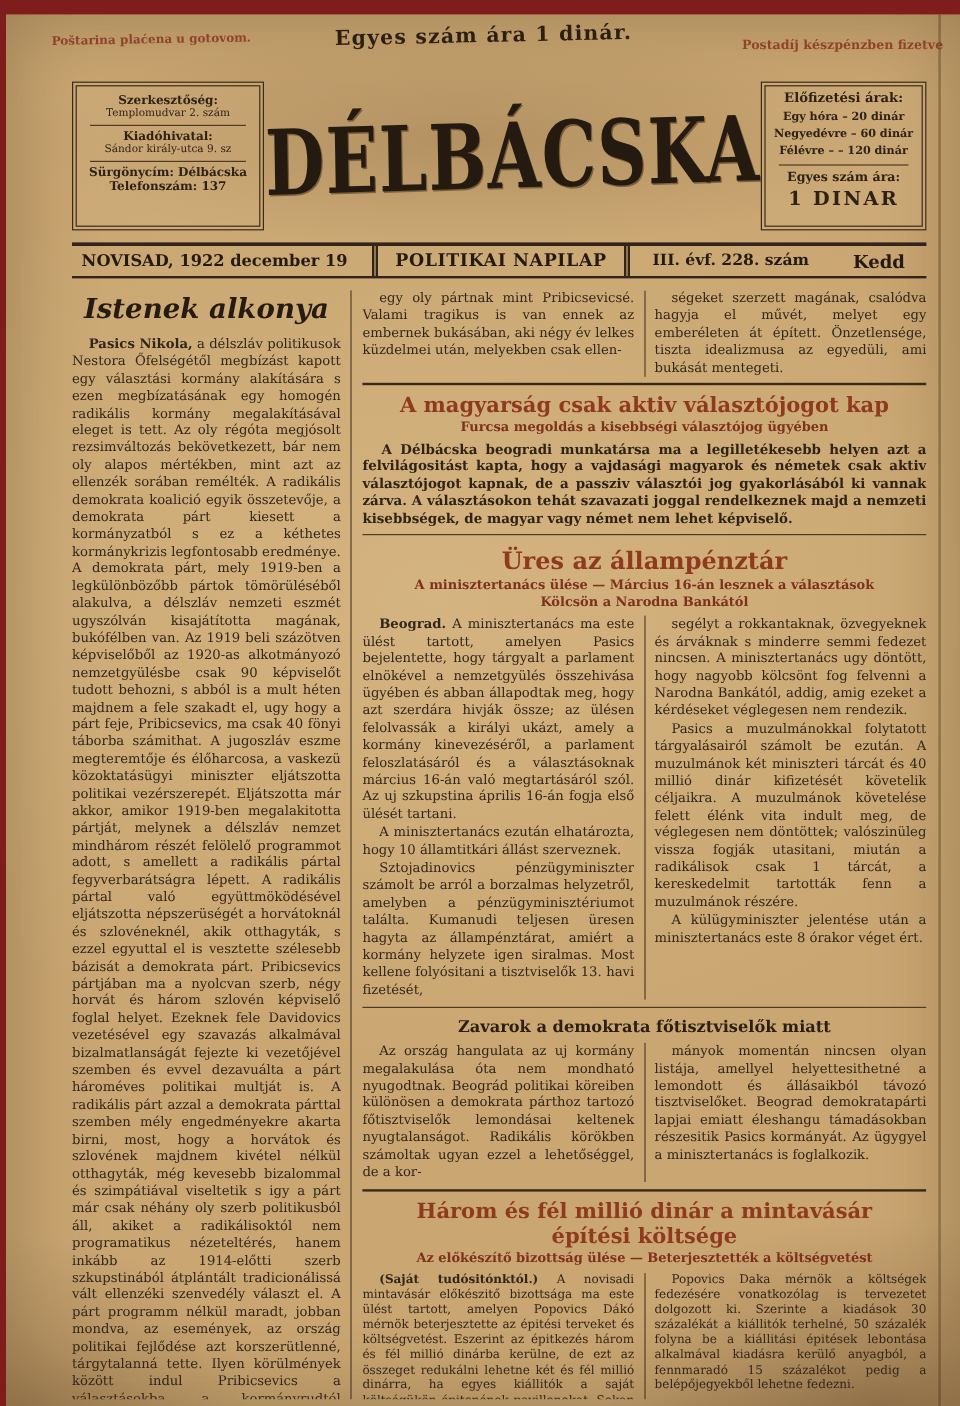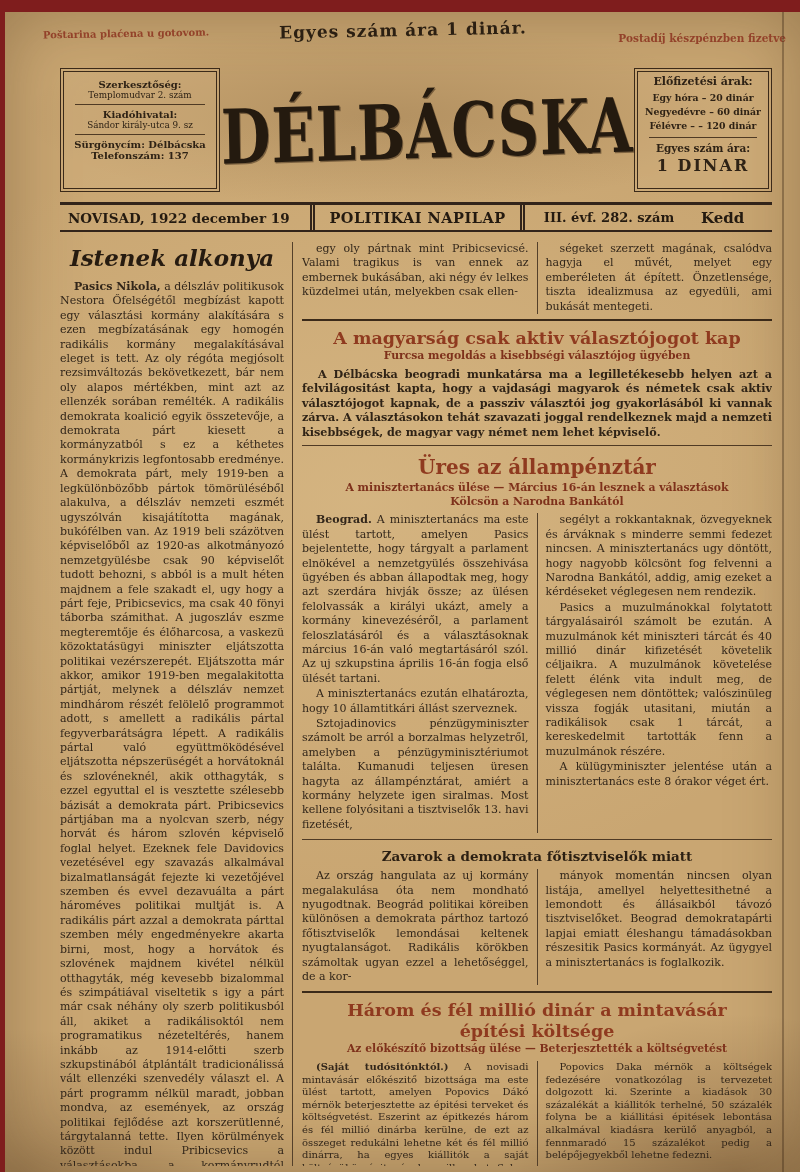--- a/index.html
+++ b/index.html
@@ -59,21 +59,21 @@
   
   .dateline {
     position:absolute; left:55px; right:28px; top:190px; height:30px;
     border-top:3px solid #32241a; border-bottom:2px solid #32241a;
     display:flex; align-items:center; font-weight:bold; color:#241a10;
   }
   .dl-cell { padding:2px 8px; white-space:nowrap; }
   .dl-1 { width:250px; font-size:13.5px; }
   .dl-2 { width:205px; text-align:center; font-size:14.5px; letter-spacing:0.5px; }
   .dl-3 { width:168px; text-align:center; font-size:13px; }
-  .dl-4 { flex:1; text-align:left; font-size:15px; }
+  .dl-4 { flex:1; text-align:center; font-size:15px; }
   .dl-sep { align-self:stretch; border-left:5px double #32241a; }
 
   
   .content { position:absolute; left:55px; right:28px; top:230px; bottom:6px; display:flex; }
   .left-col { width:233px; padding-right:8px; border-right:1px solid #54402a; overflow:hidden; }
   .right-area { flex:1; padding-left:9px; overflow:hidden; }
 
   .lead-title { font-size:23px; font-weight:bold; text-align:center; color:#261b10; margin:2px 0 9px;font-style:italic; }
   .bp { font-size:11px; line-height:1.31; text-align:justify; text-indent:14px; color:#32261a; }
   .lead-in { font-weight:bold; font-style:normal; }
@@ -136,21 +136,21 @@
         <div class="pb-single-label">Egyes szám ára:</div>
         <div class="pb-single-price">1 DINAR</div>
       </div>
     </div>
 
     <div class="dateline">
       <div class="dl-cell dl-1">NOVISAD, 1922 december 19</div>
       <div class="dl-sep"></div>
       <div class="dl-cell dl-2">POLITIKAI NAPILAP</div>
       <div class="dl-sep"></div>
-      <div class="dl-cell dl-3">III. évf. 282. szám</div>
+      <div class="dl-cell dl-3">III. évf. 228. szám</div>
       <div class="dl-cell dl-4">Kedd</div>
     </div>
 
     <div class="content">
 
       <div class="left-col">
         <h2 class="lead-title">Istenek alkonya</h2>
         <p class="bp"><span class="lead-in">Pasics Nikola,</span> <span>a délszláv politikusok Nestora Őfelségétől megbízást kapott egy választási kormány alakítására s ezen megbízatásának egy homogén radikális kormány megalakításával eleget is tett. Az oly régóta megjósolt rezsimváltozás bekövetkezett, bár nem oly alapos mértékben, mint azt az ellenzék sorában remélték. A radikális demokrata koalició egyik összetevője, a demokrata párt kiesett a kormányzatból s ez a kéthetes kormánykrizis legfontosabb eredménye. A demokrata párt, mely 1919-ben a legkülönbözőbb pártok tömörüléséből alakulva, a délszláv nemzeti eszmét ugyszólván kisajátította magának, bukófélben van. Az 1919 beli százötven képviselőből az 1920-as alkotmányozó nemzetgyülésbe csak 90 képviselőt tudott behozni, s abból is a mult héten majdnem a fele szakadt el, ugy hogy a párt feje, Pribicsevics, ma csak 40 fönyi táborba számithat. A jugoszláv eszme megteremtője és élőharcosa, a vaskezü közoktatásügyi miniszter eljátszotta politikai vezérszerepét. Eljátszotta már akkor, amikor 1919-ben megalakitotta pártját, melynek a délszláv nemzet mindhárom részét felölelő programmot adott, s amellett a radikális pártal fegyverbarátságra lépett. A radikális pártal való együttmöködésével eljátszotta népszerüségét a horvátoknál és szlovéneknél, akik otthagyták, s ezzel egyuttal el is vesztette szélesebb bázisát a demokrata párt. Pribicsevics pártjában ma a nyolcvan szerb, négy horvát és három szlovén képviselő foglal helyet. Ezeknek fele Davidovics vezetésével egy szavazás alkalmával bizalmatlanságát fejezte ki vezetőjével szemben és evvel dezavuálta a párt hároméves politikai multját is. A radikális párt azzal a demokrata párttal szemben mély engedményekre akarta birni, most, hogy a horvátok és szlovének majdnem kivétel nélkül otthagyták, még kevesebb bizalommal és szimpátiával viseltetik s igy a párt már csak néhány oly szerb politikusból áll, akiket a radikálisoktól nem programatikus nézeteltérés, hanem inkább az 1914-előtti szerb szkupstinából átplántált tradicionálissá vált ellenzéki szenvedély választ el. A párt programm nélkül maradt, jobban mondva, az események, az ország politikai fejlődése azt korszerütlenné, tárgytalanná tette. Ilyen körülmények között indul Pribicsevics a választásokba, a kormányrudtól eltaszitva, egyetlen egy politikai csapat vagy párt támogatása és szimpátiája nélkül. Reményei igen csekélyek lehetnek, mert a kormányon kivül választásokat végigküzdeni nagyon nehéz</span></p>
       </div>
 

